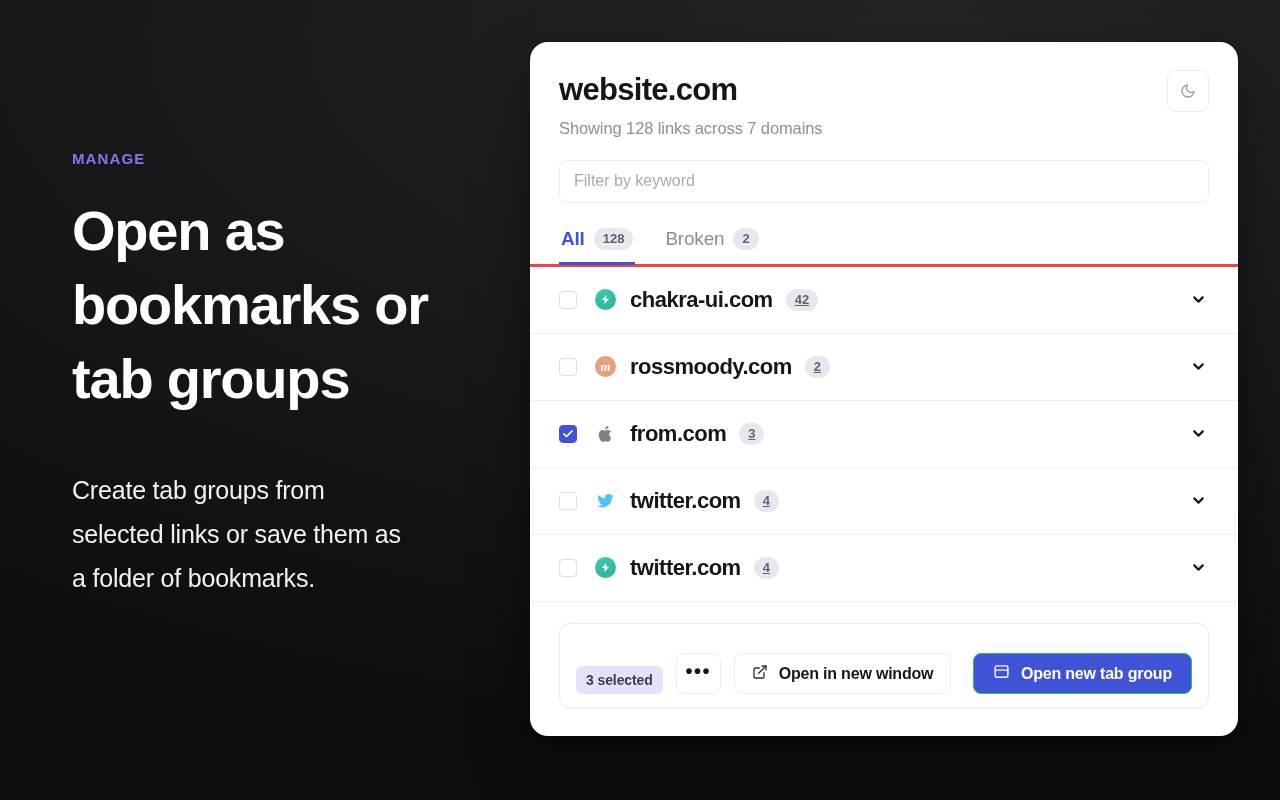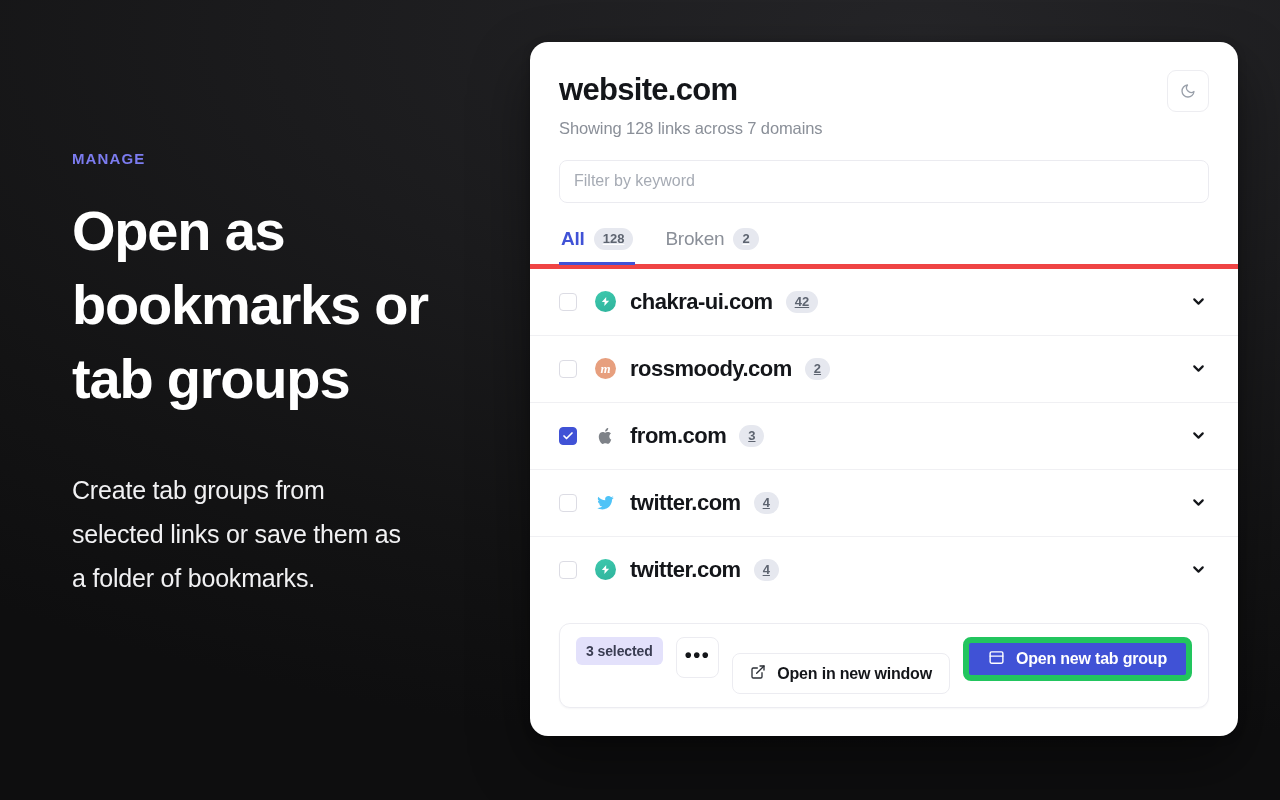--- a/index.html
+++ b/index.html
@@ -132,21 +132,21 @@
   }
   .filter-input::placeholder { color: #a6abb4; }
 
   
   .tabs {
     margin-top: 19px;
     padding: 0 29px;
     display: flex;
     align-items: flex-end;
     gap: 28px;
-    border-bottom: 5px solid #ef4444;
+    border-bottom: 3px solid #ef4444;
     flex: 0 0 auto;
     text-decoration: underline;
   }
 
   .tab {
     display: flex;
     align-items: center;
     gap: 9px;
     padding: 6px 2px 12px 2px;
     cursor: pointer;
@@ -277,21 +277,21 @@
     flex: 0 0 auto;
     padding: 20px 29px 28px 29px;
   }
 
   .action-bar {
     border: 1px solid #ececf1;
     border-radius: 11px;
     background: #ffffff;
     box-shadow: 0 1px 2px rgba(16,24,40,0.04);
     display: flex;
-    align-items: flex-start;
+    align-items: flex-end;
     gap: 13px;
     padding: 13px 16px;
   }
 
   .selected-badge {
     background: #e3e1fb;
     color: #3a3d52;
     border-radius: 6px;
     font-size: 14px;
     font-weight: 600;
@@ -328,21 +328,21 @@
     border: 1px solid #ececf1;
     color: #14161a;
     width: 45px;
     padding: 0;
     font-size: 19px;
     letter-spacing: 1.5px;
   }
 
   .btn-primary {
     background: #4052d6;
-    border: 6px solid #22c55e;
+    border: 1px solid #22c55e;
     color: #ffffff;
     padding: 16px 19px;
     margin-left: auto;
   }
 
   .dots { display: block; line-height: 1; font-size: 20px; margin-top: -5px; }
 </style>
 </head>
 <body>
 

